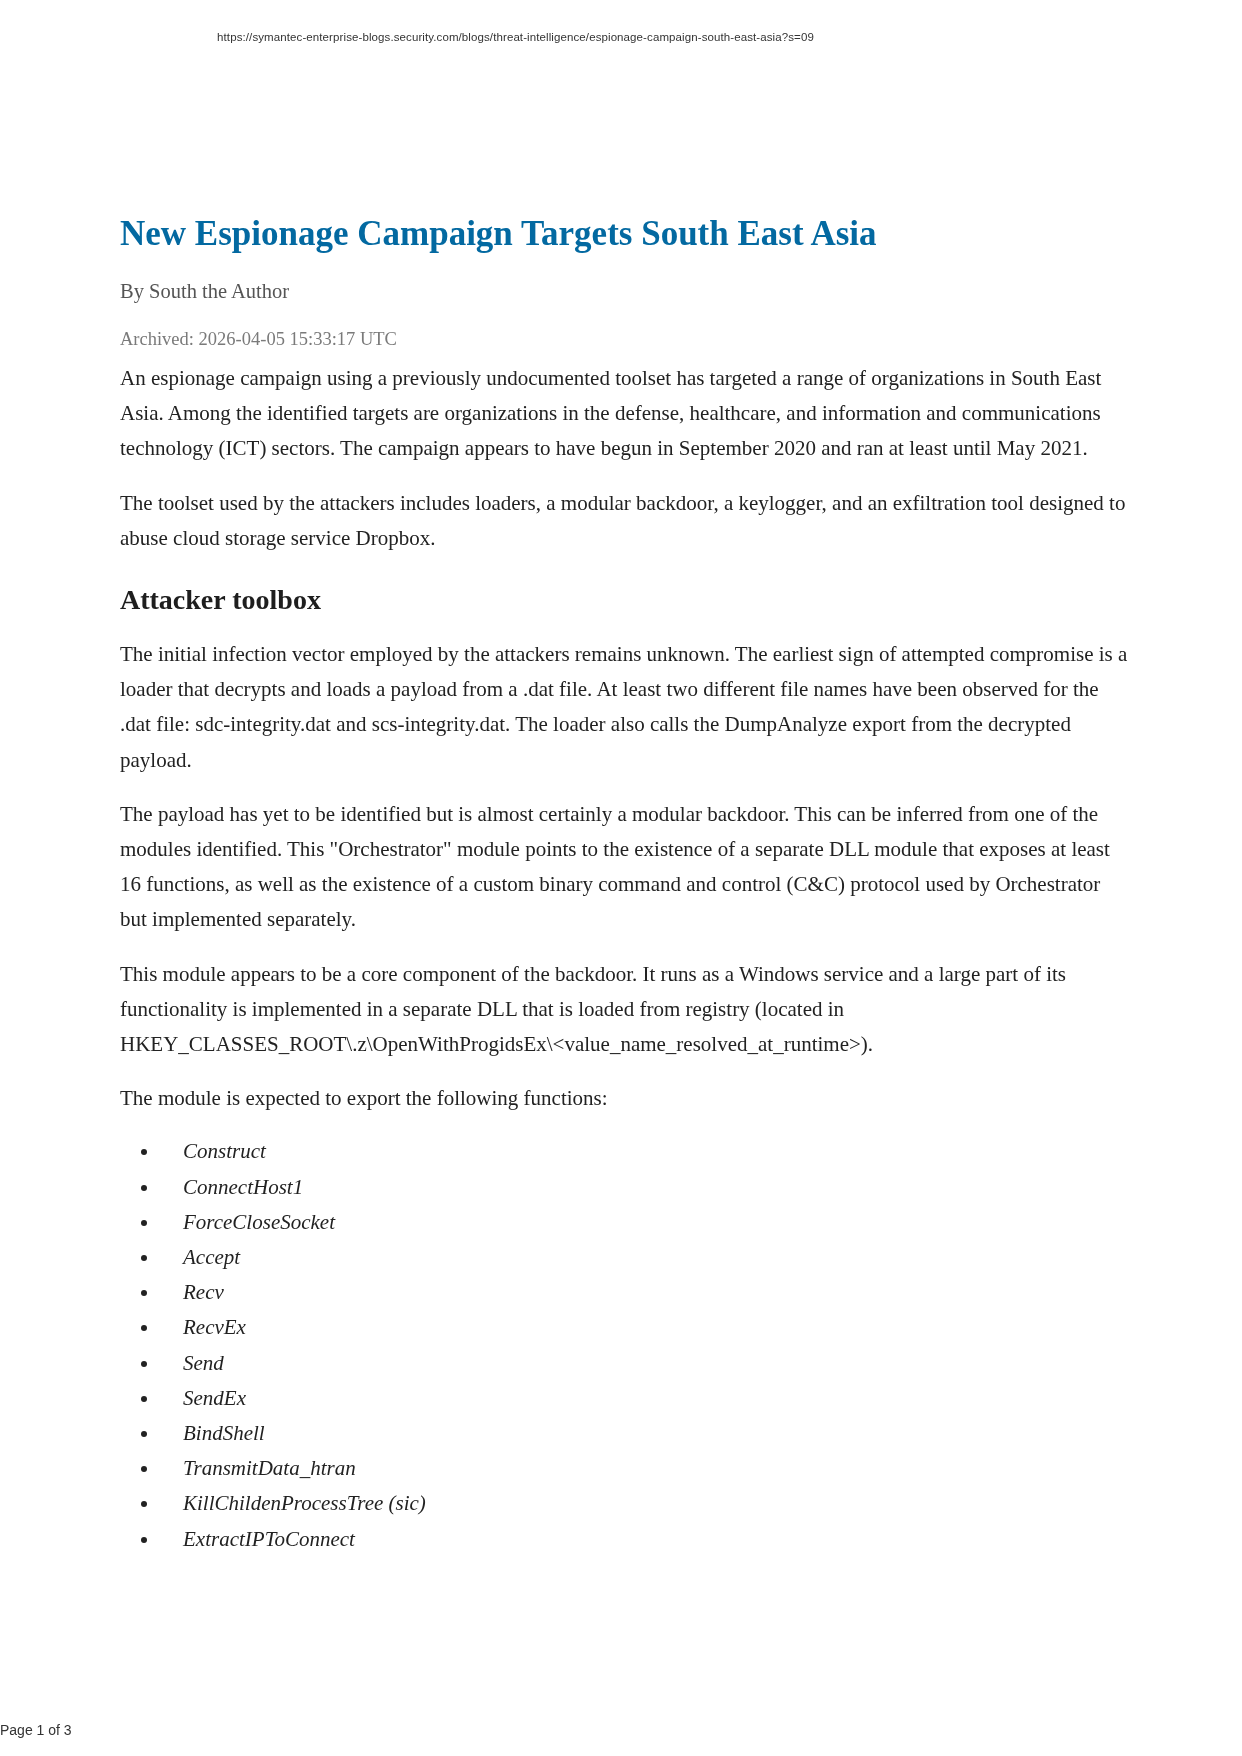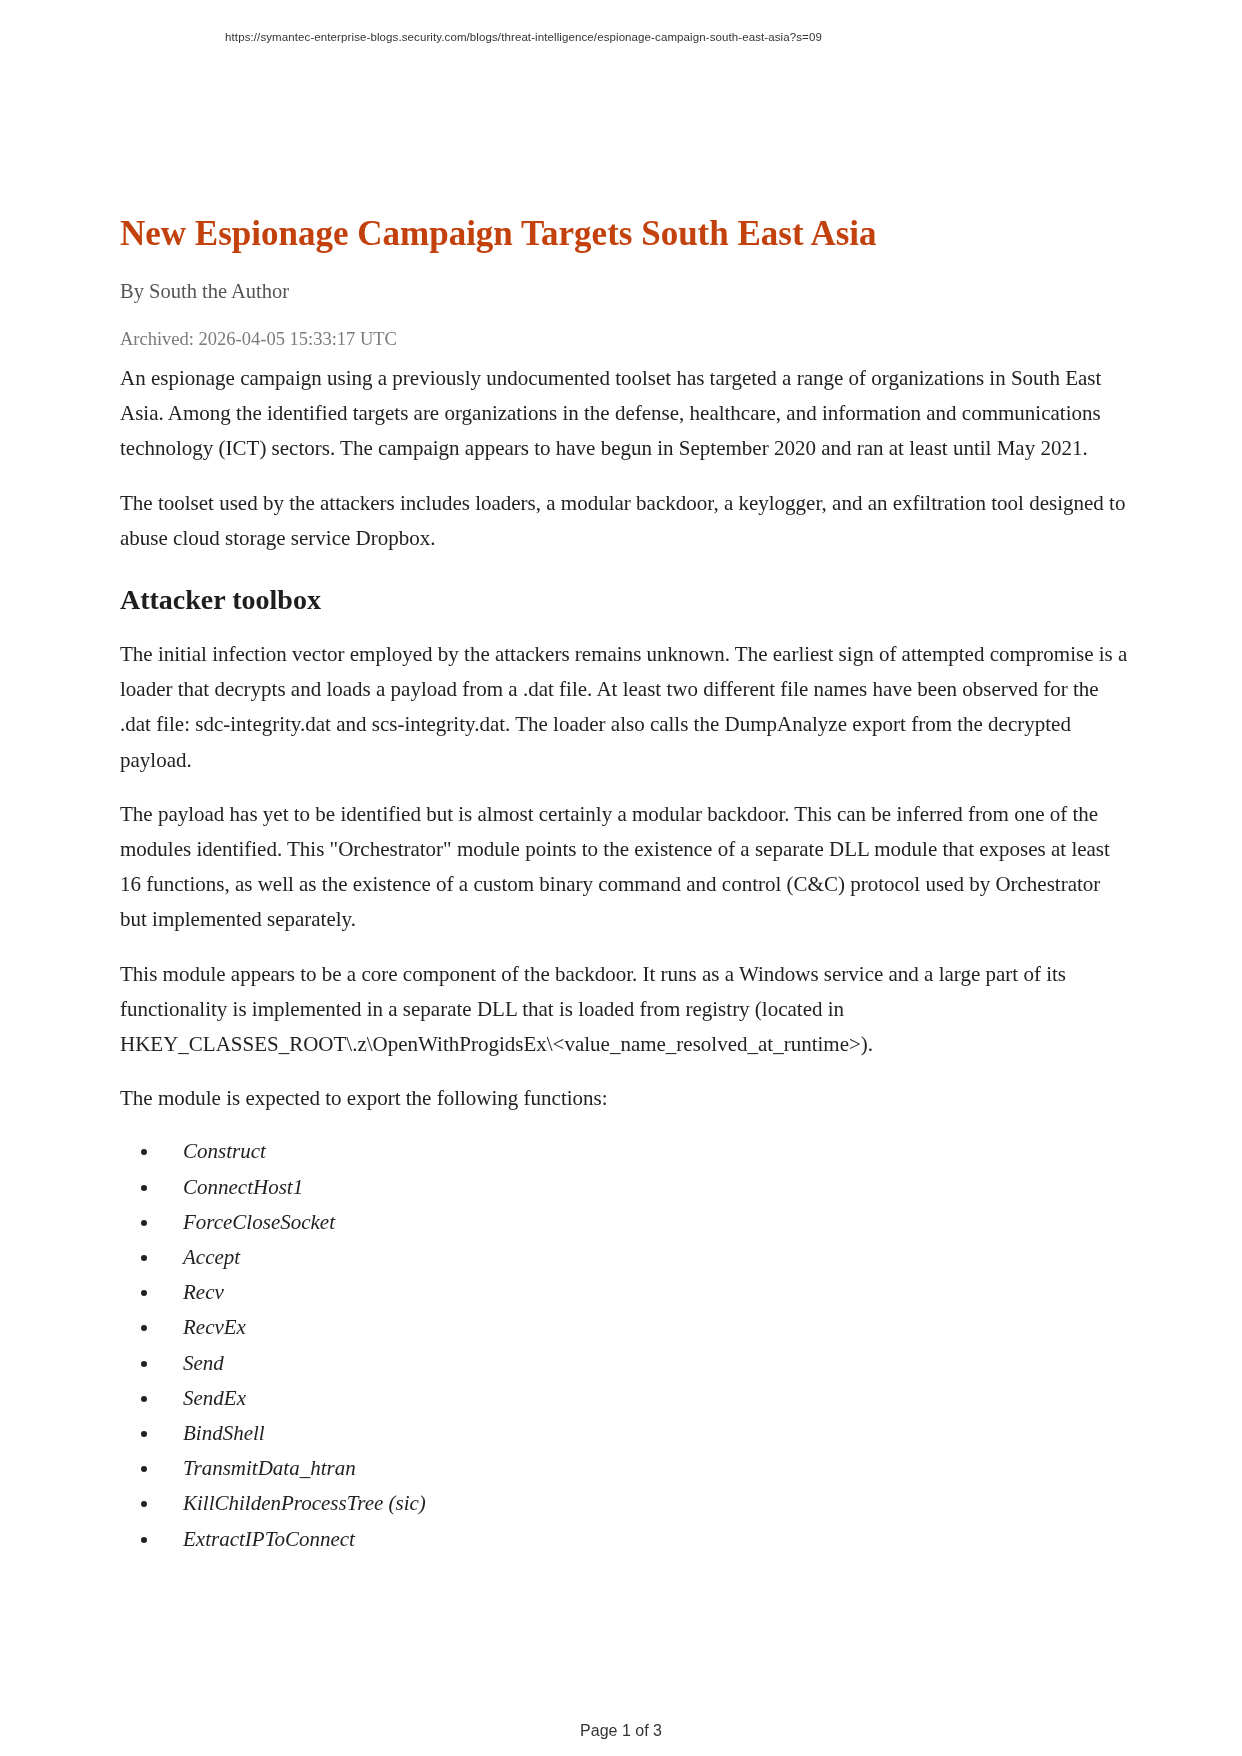--- a/index.html
+++ b/index.html
@@ -11,39 +11,39 @@
     width: 1242px;
     height: 1756px;
     position: relative;
     overflow: hidden;
     font-family: "Liberation Serif", serif;
     color: #222222;
   }
   .url-header {
     position: absolute;
     top: 31px;
-    left: 8px;
+    left: 0;
     width: 1031px;
     text-align: center;
     font-family: "Liberation Sans", sans-serif;
     font-size: 11.5px;
     color: #333333;
     letter-spacing: 0.1px;
   }
   .article {
     position: absolute;
     left: 120px;
     top: 212px;
     width: 1010px;
   }
   .title {
     margin: 0;
     font-size: 35px;
     font-weight: bold;
-    color: #c2410c;
+    color: #0369a1;
     line-height: 44px;
   }
   .byline {
     margin: 21px 0 0 0;
     font-size: 20.5px;
     color: #555555;
     line-height: 28px;
   }
   .archived {
     margin: 21px 0 0 0;
@@ -88,23 +88,23 @@
     width: 6px;
     height: 6px;
     border-radius: 50%;
     background: #222222;
   }
   .page-footer {
     position: absolute;
     top: 1722px;
     left: 0;
     width: 1242px;
-    text-align: center;
+    text-align: left;
     font-family: "Liberation Sans", sans-serif;
-    font-size: 16px;
+    font-size: 14px;
     color: #333333;
   }
 </style>
 </head>
 <body>
 
 <div class="url-header">https://symantec-enterprise-blogs.security.com/blogs/threat-intelligence/espionage-campaign-south-east-asia?s=09</div>
 
 <div class="article">
   <h1 class="title">New Espionage Campaign Targets South East Asia</h1>

